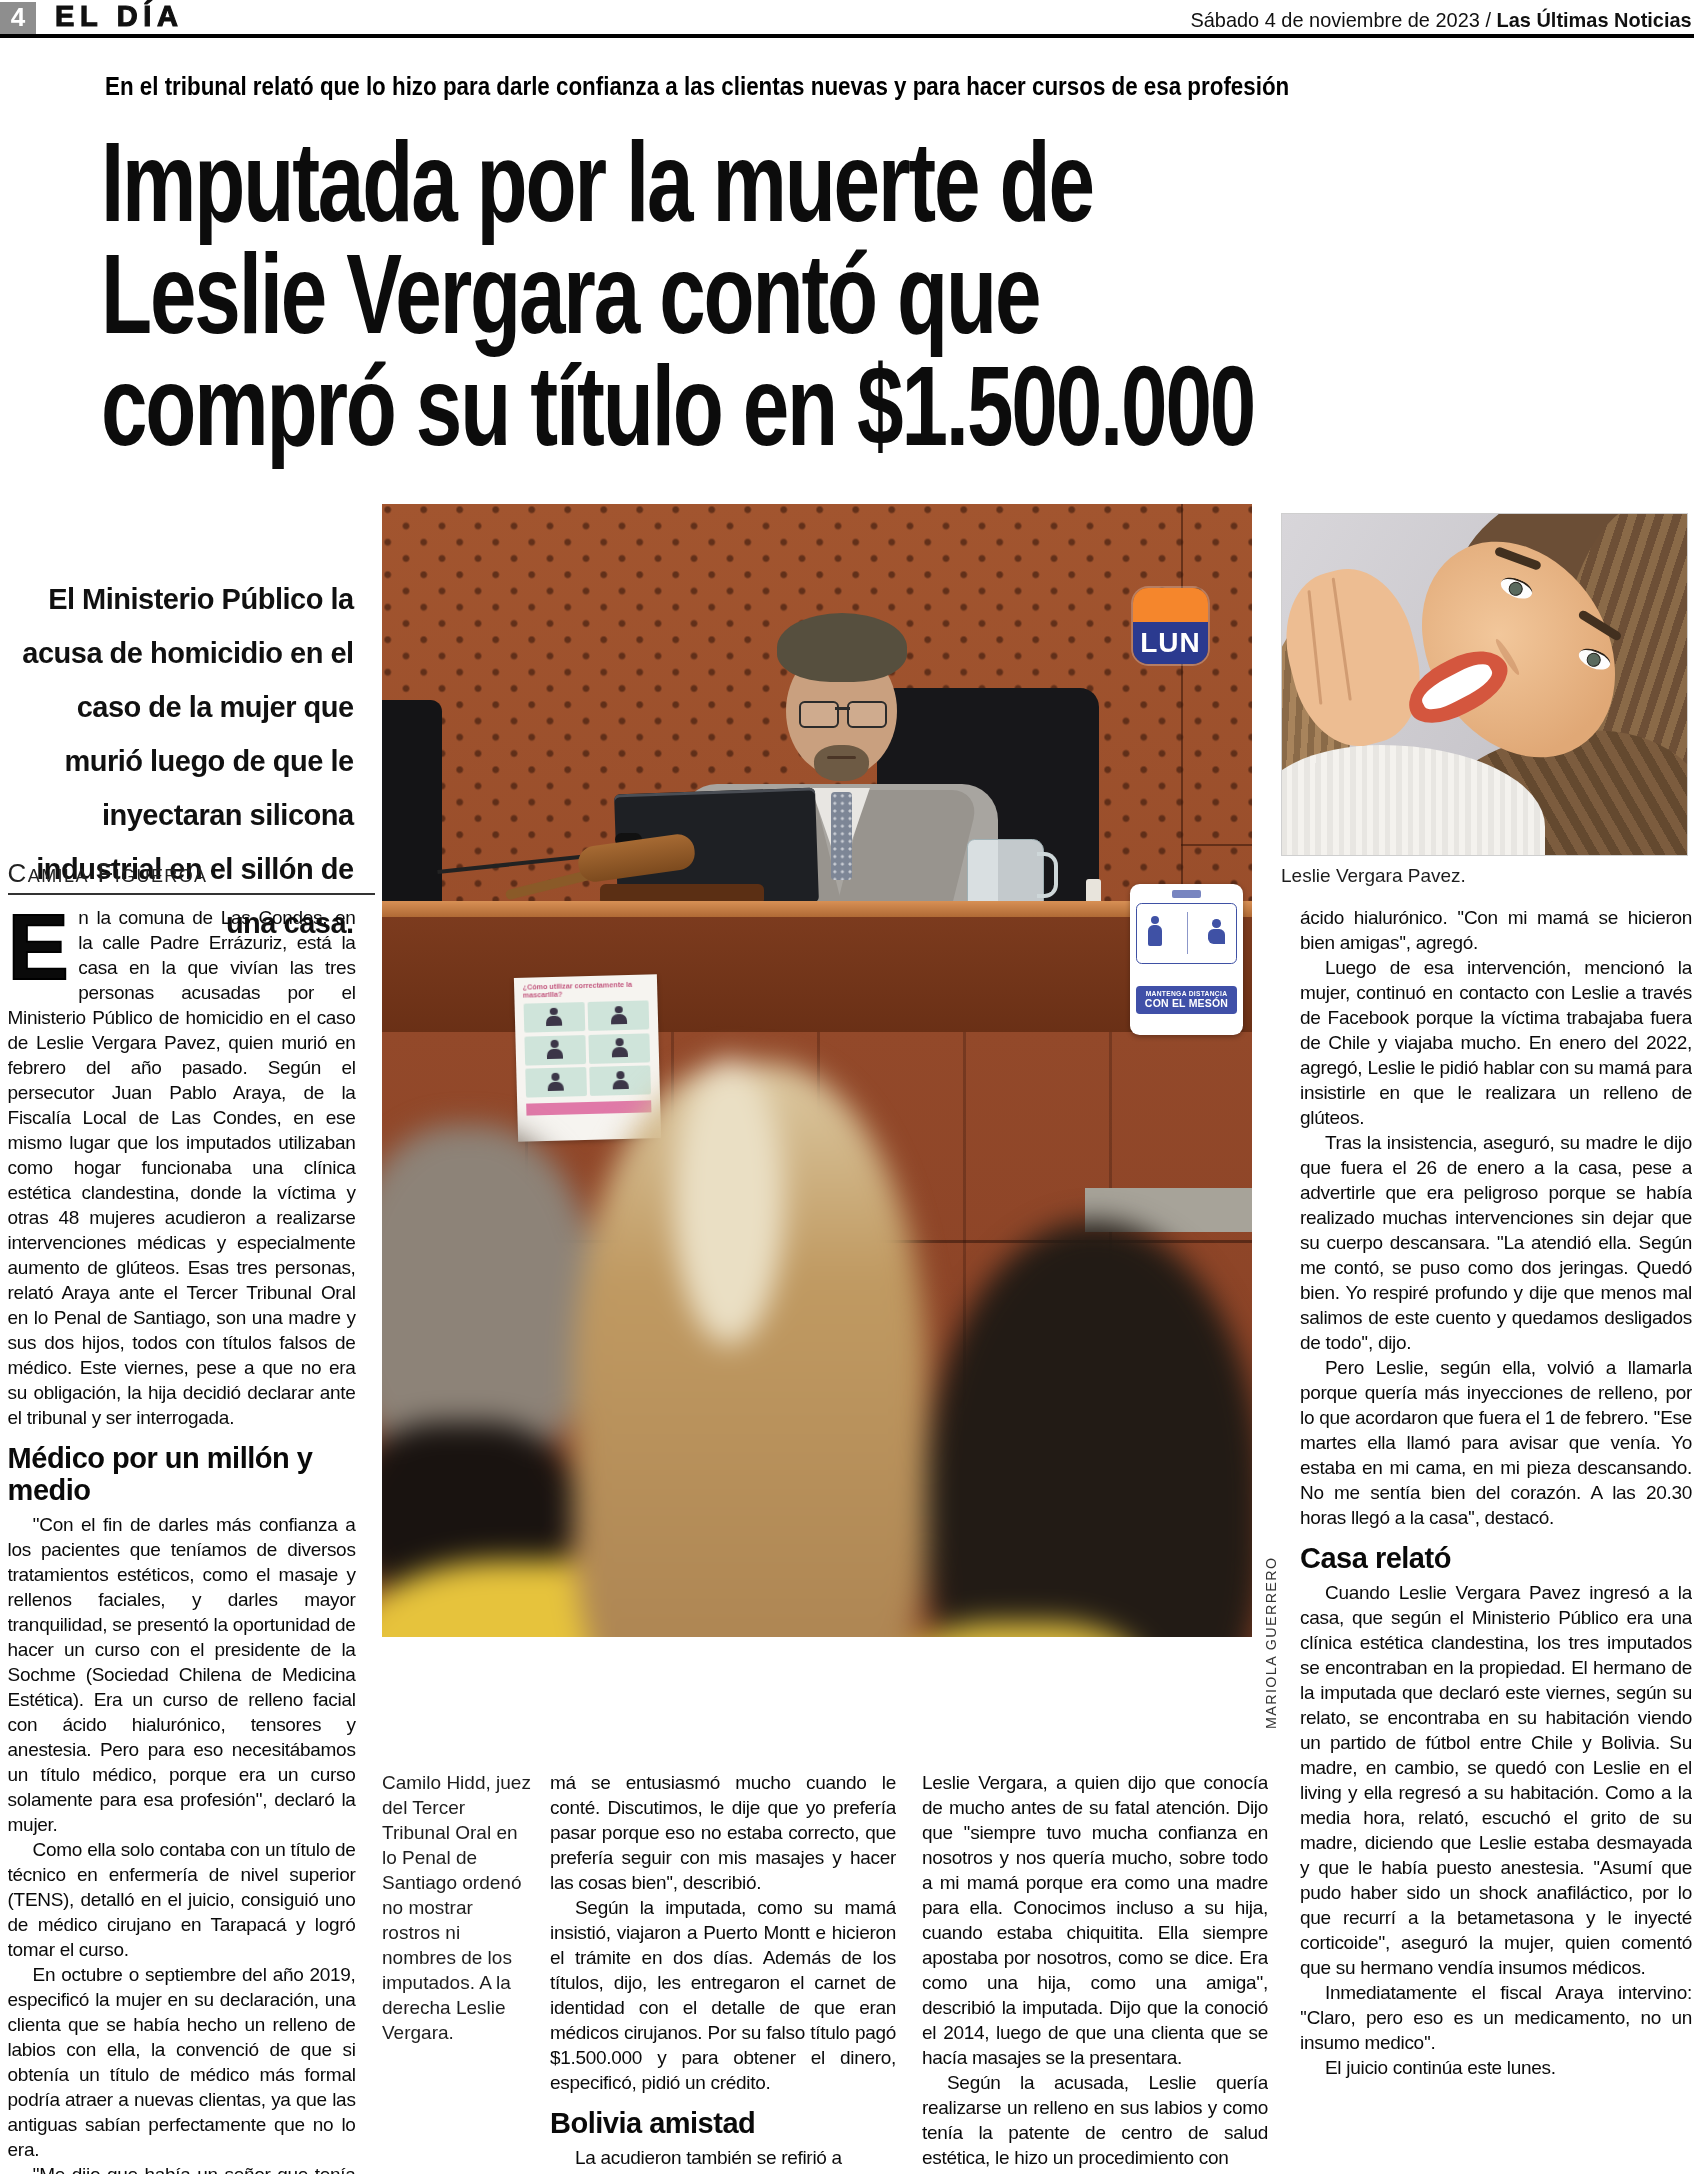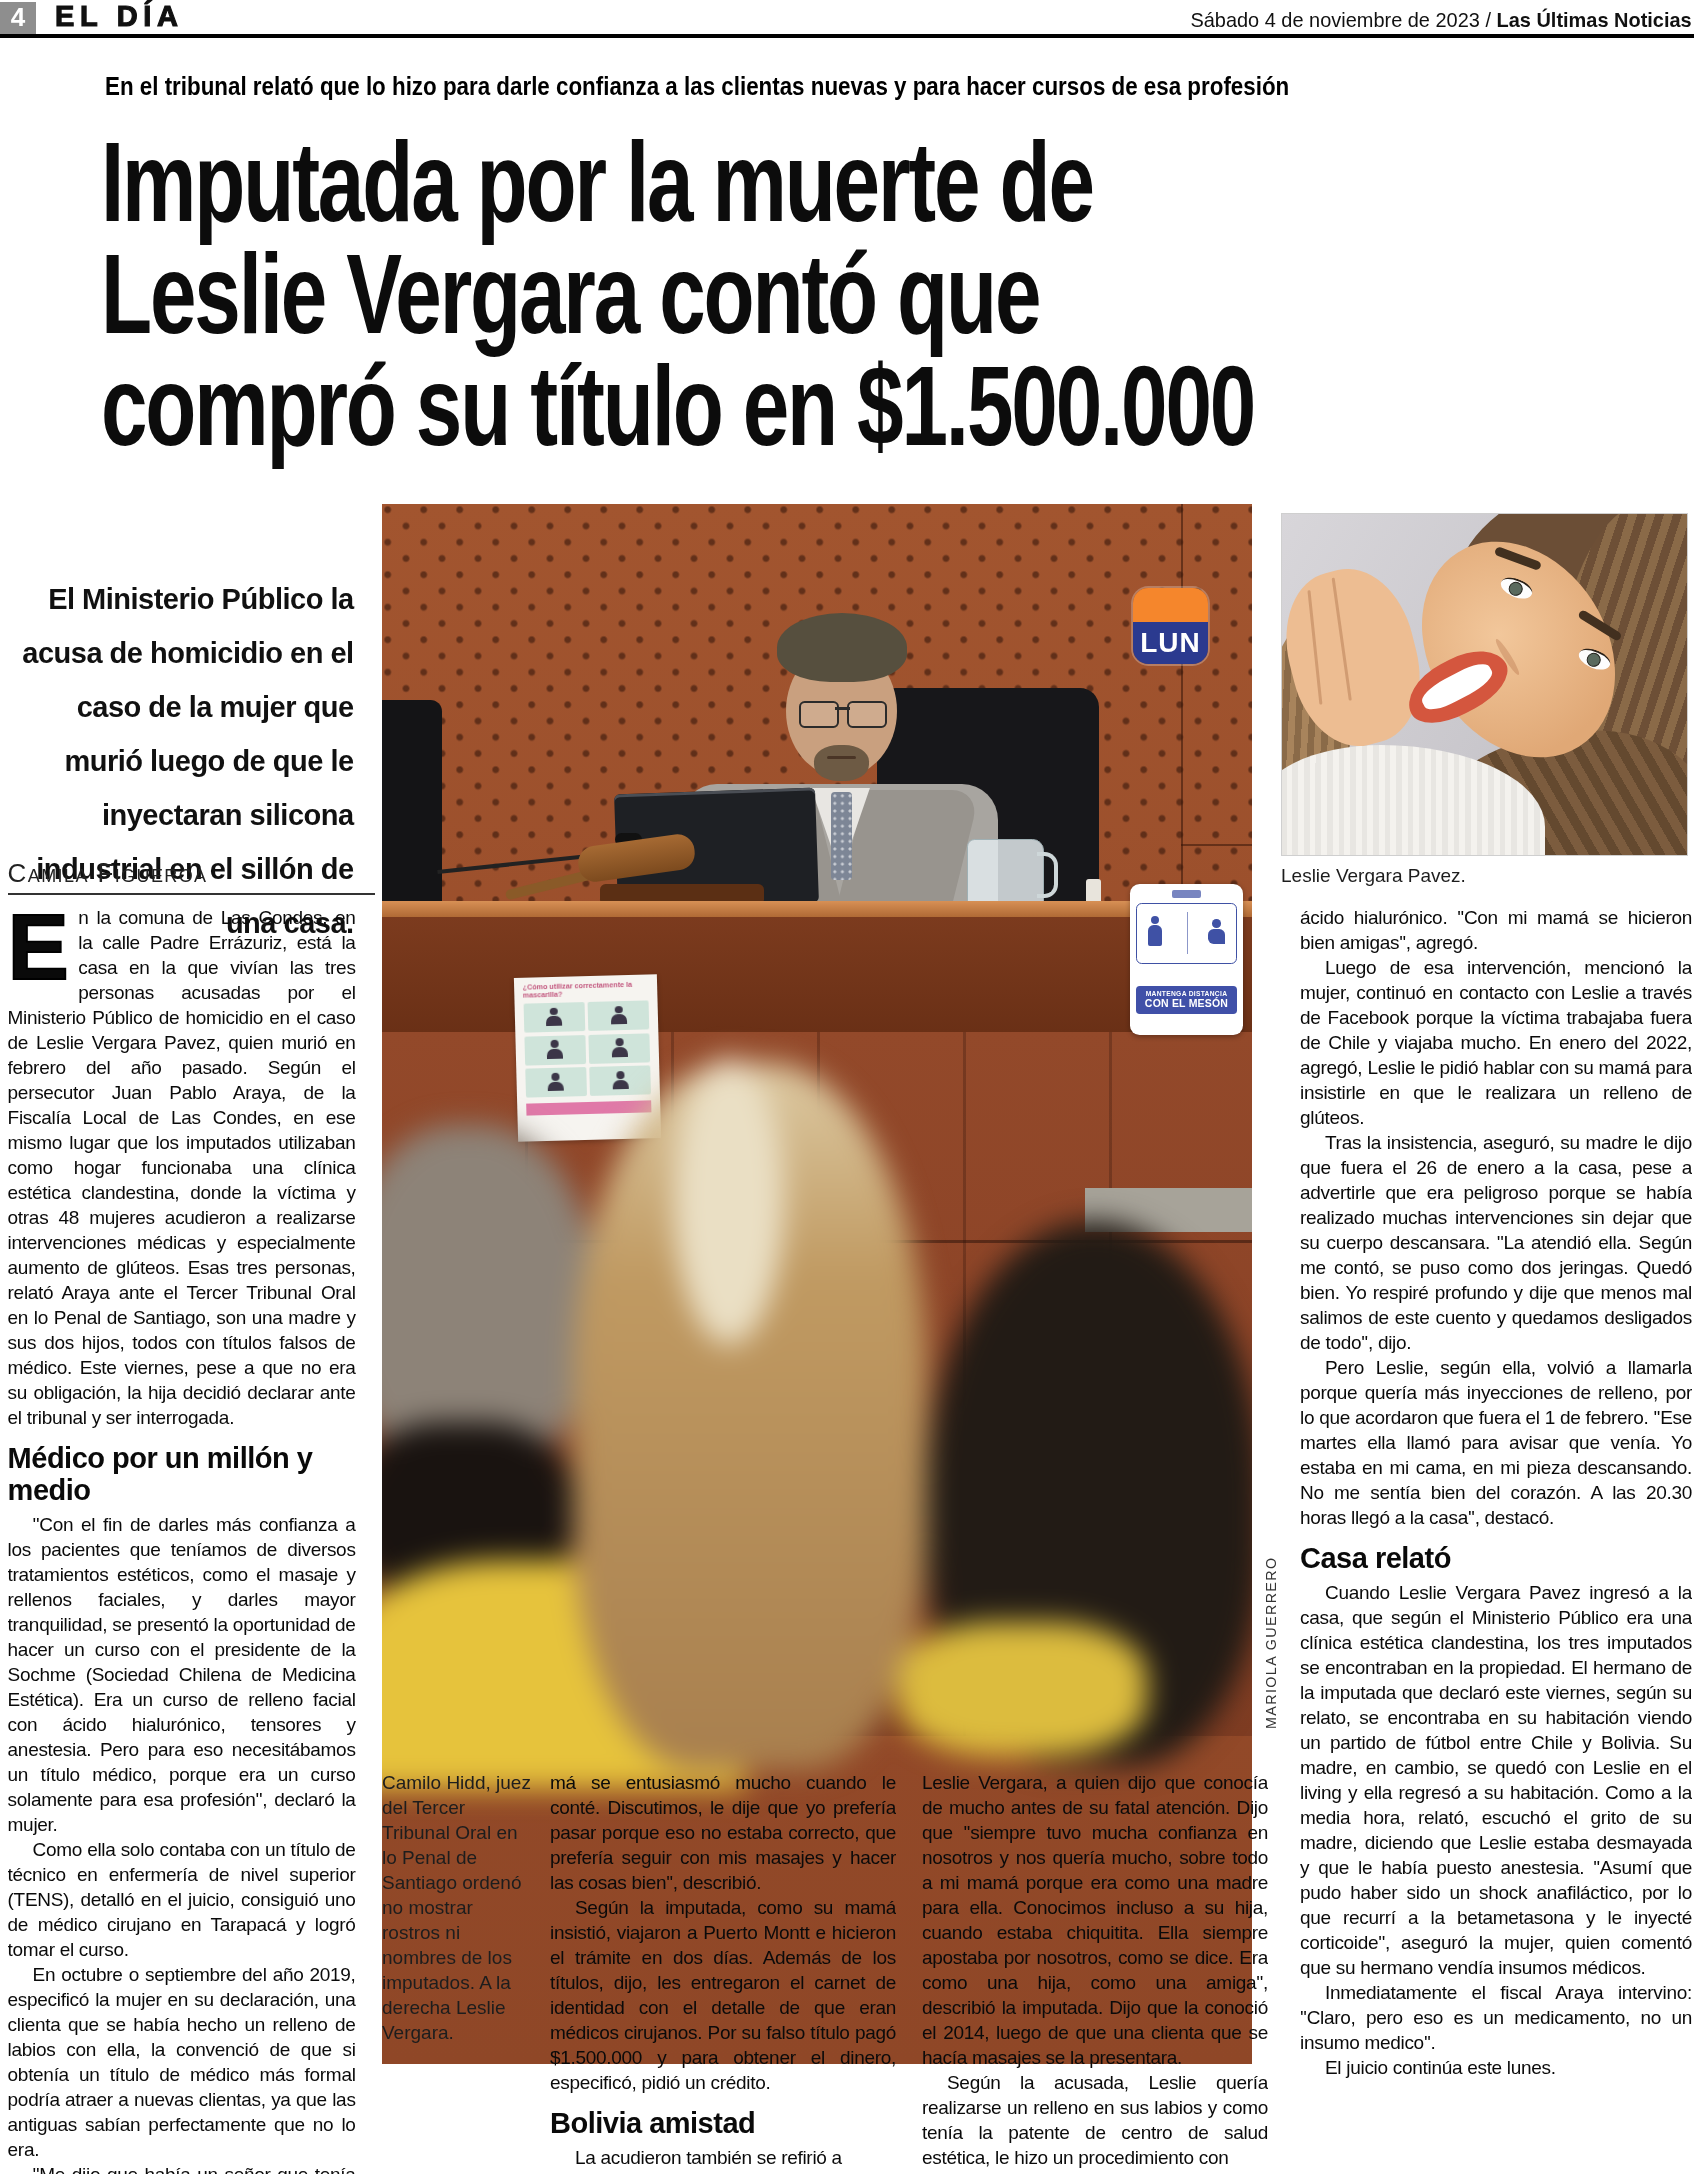--- a/index.html
+++ b/index.html
@@ -47,21 +47,21 @@
 
   
   .cap{position:absolute;font-size:19px;line-height:25px;color:#1d1d1d;}
   #cap-main{left:382px;top:1770px;width:151px;}
   #cap-portrait{left:1281px;top:863px;width:401px;}
   .credit{position:absolute;left:1176px;top:1625px;width:191px;height:17px;
           transform:rotate(-90deg);font-size:14.3px;letter-spacing:1.4px;color:#333;
           text-align:left;white-space:nowrap;}
 
   
-  #photo-main{position:absolute;left:382px;top:504px;width:870px;height:1560px;overflow:hidden;
+  #photo-main{position:absolute;left:382px;top:504px;width:870px;height:1133px;overflow:hidden;
               background:linear-gradient(180deg,#a2552f 0%,#974c2a 45%,#8f4727 100%);}
   .ph-dots{position:absolute;left:0;top:0;width:100%;height:411px;
      background-image:
        radial-gradient(circle at 5.7px 5.7px, rgba(46,18,8,.55) 2.4px, rgba(46,18,8,0) 4.3px),
        radial-gradient(circle at 24px 22px, rgba(46,18,8,.55) 2.4px, rgba(46,18,8,0) 4.3px);
      background-size:36px 32.5px;}
   .wall-seam-v{position:absolute;left:799px;top:0;width:1.9px;height:411px;background:rgba(55,22,10,.55);}
   .wall-seam-h{position:absolute;left:799px;top:340px;width:71px;height:1.9px;background:rgba(55,22,10,.55);}
 
   .left-chair{position:absolute;left:-13.4px;top:196px;width:73px;height:222px;background:#141416;border-radius:11.5px;}

